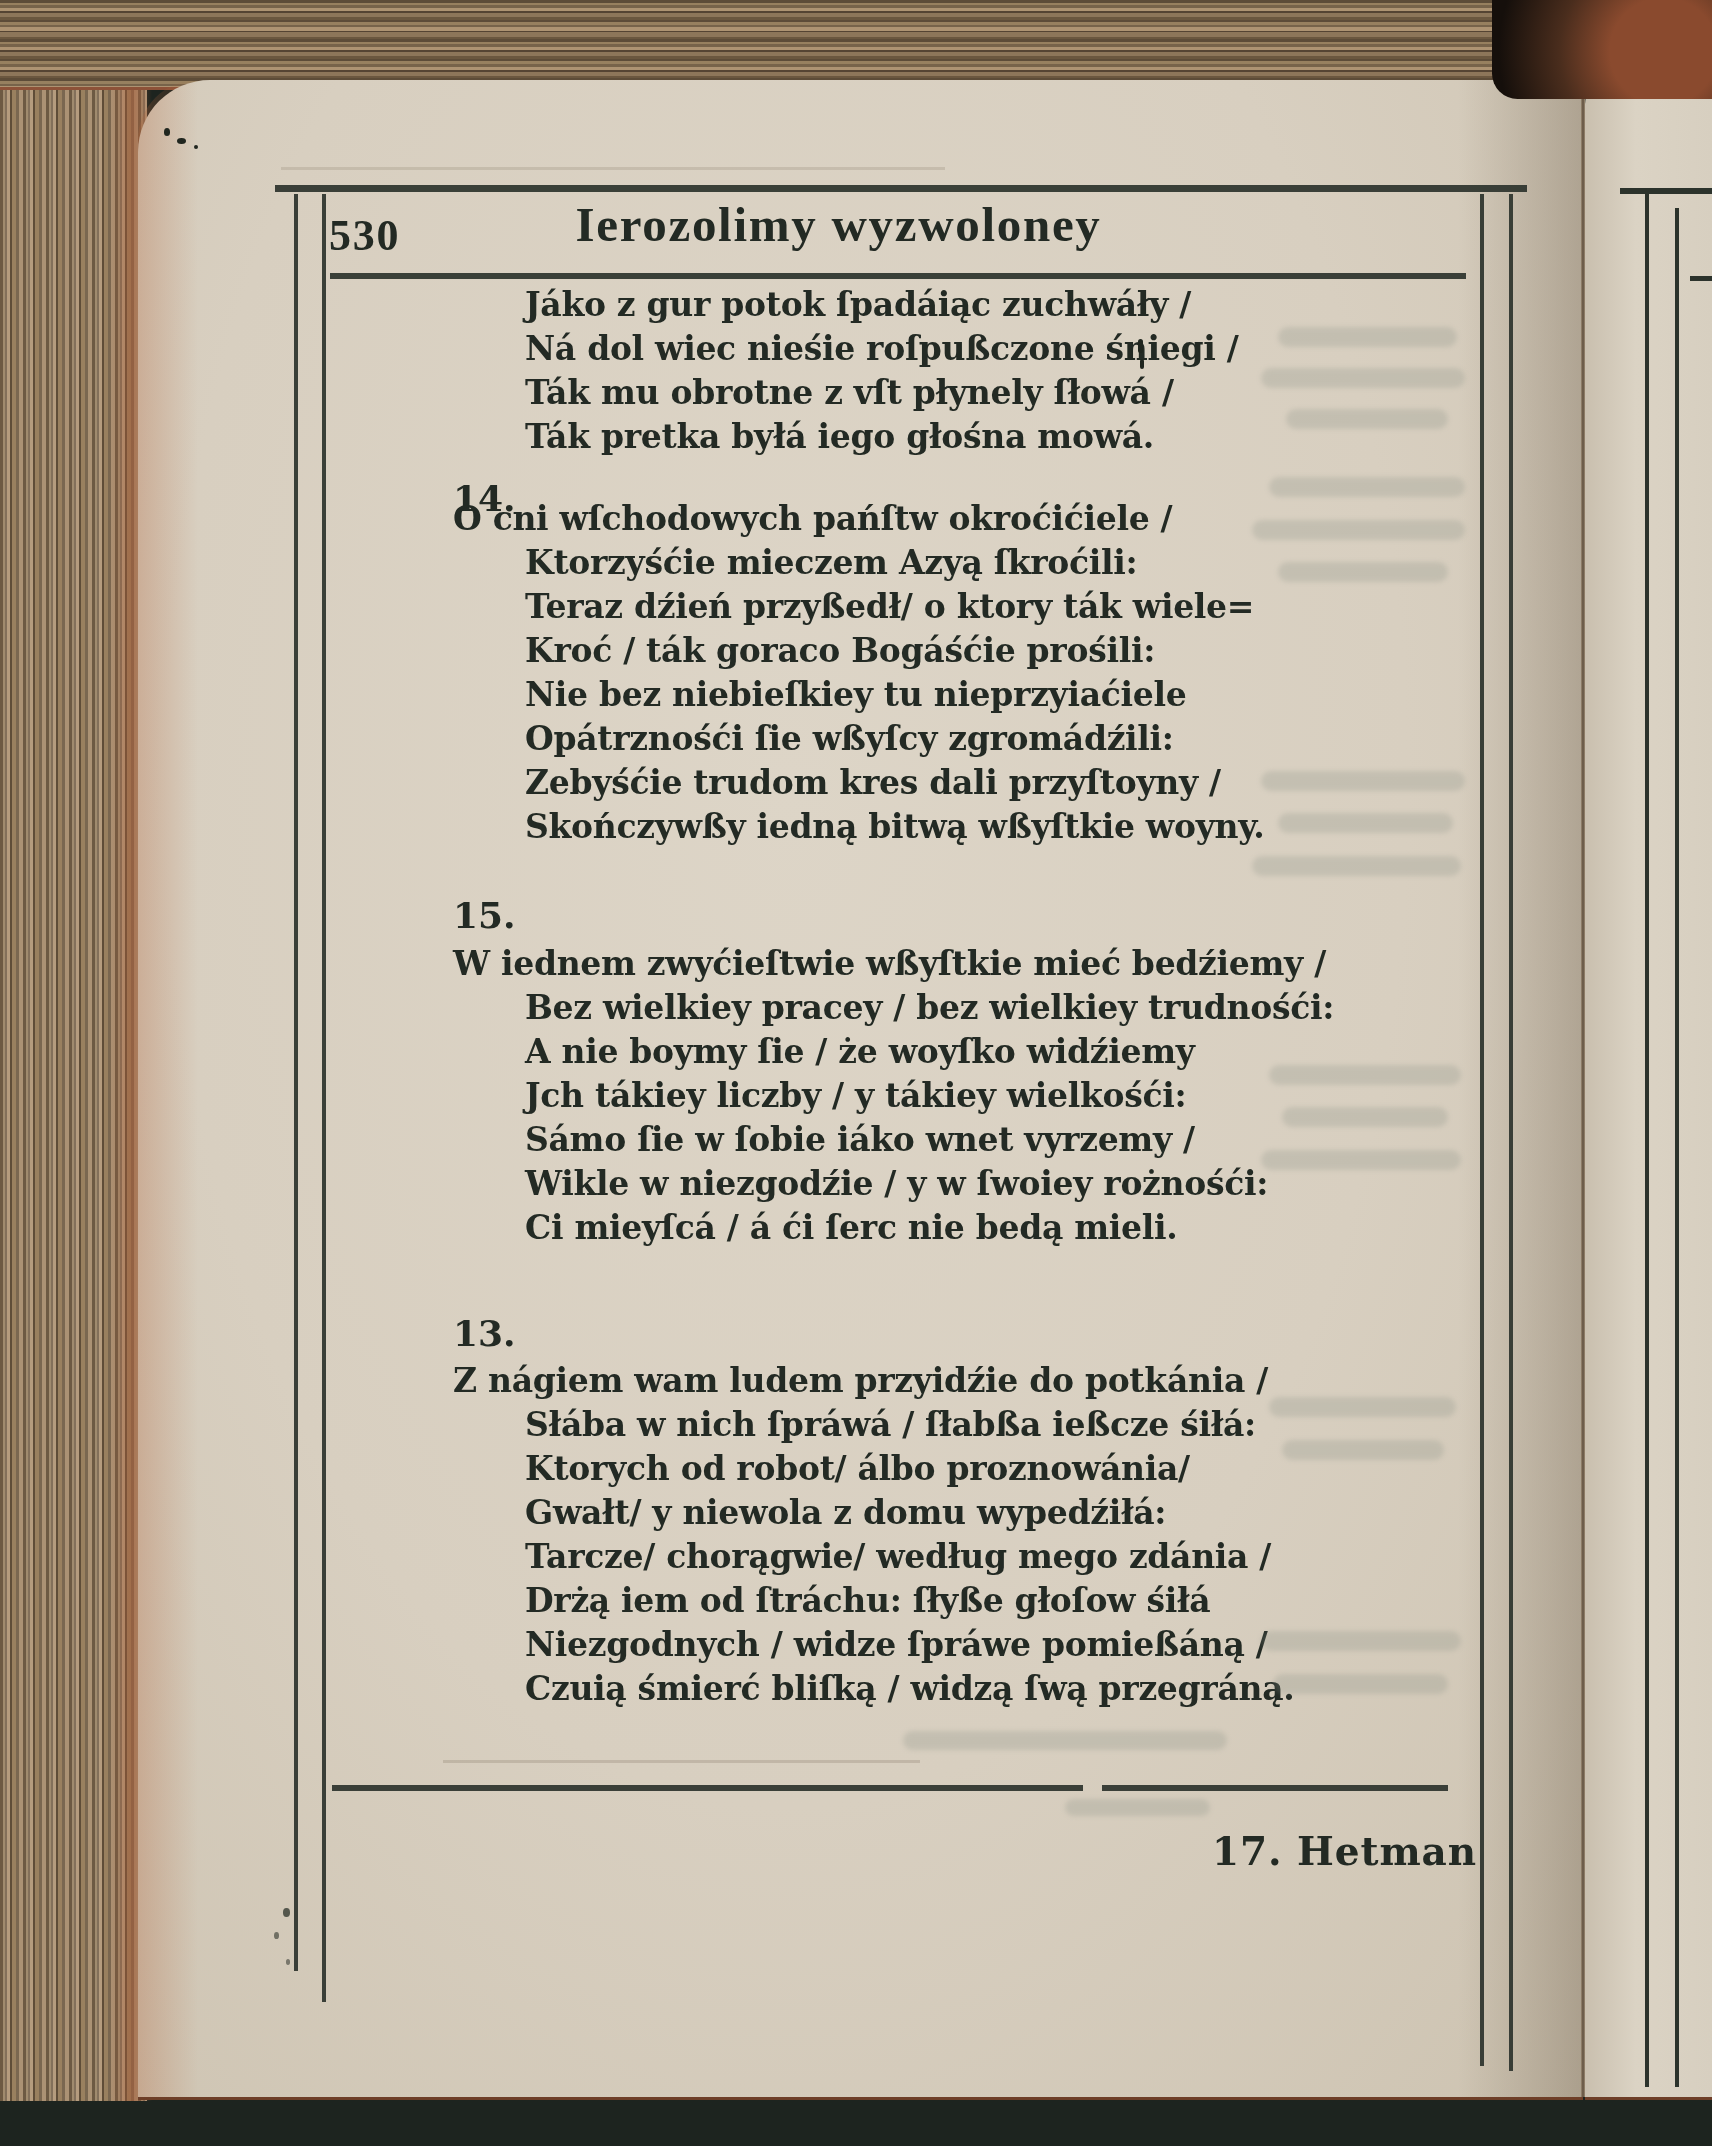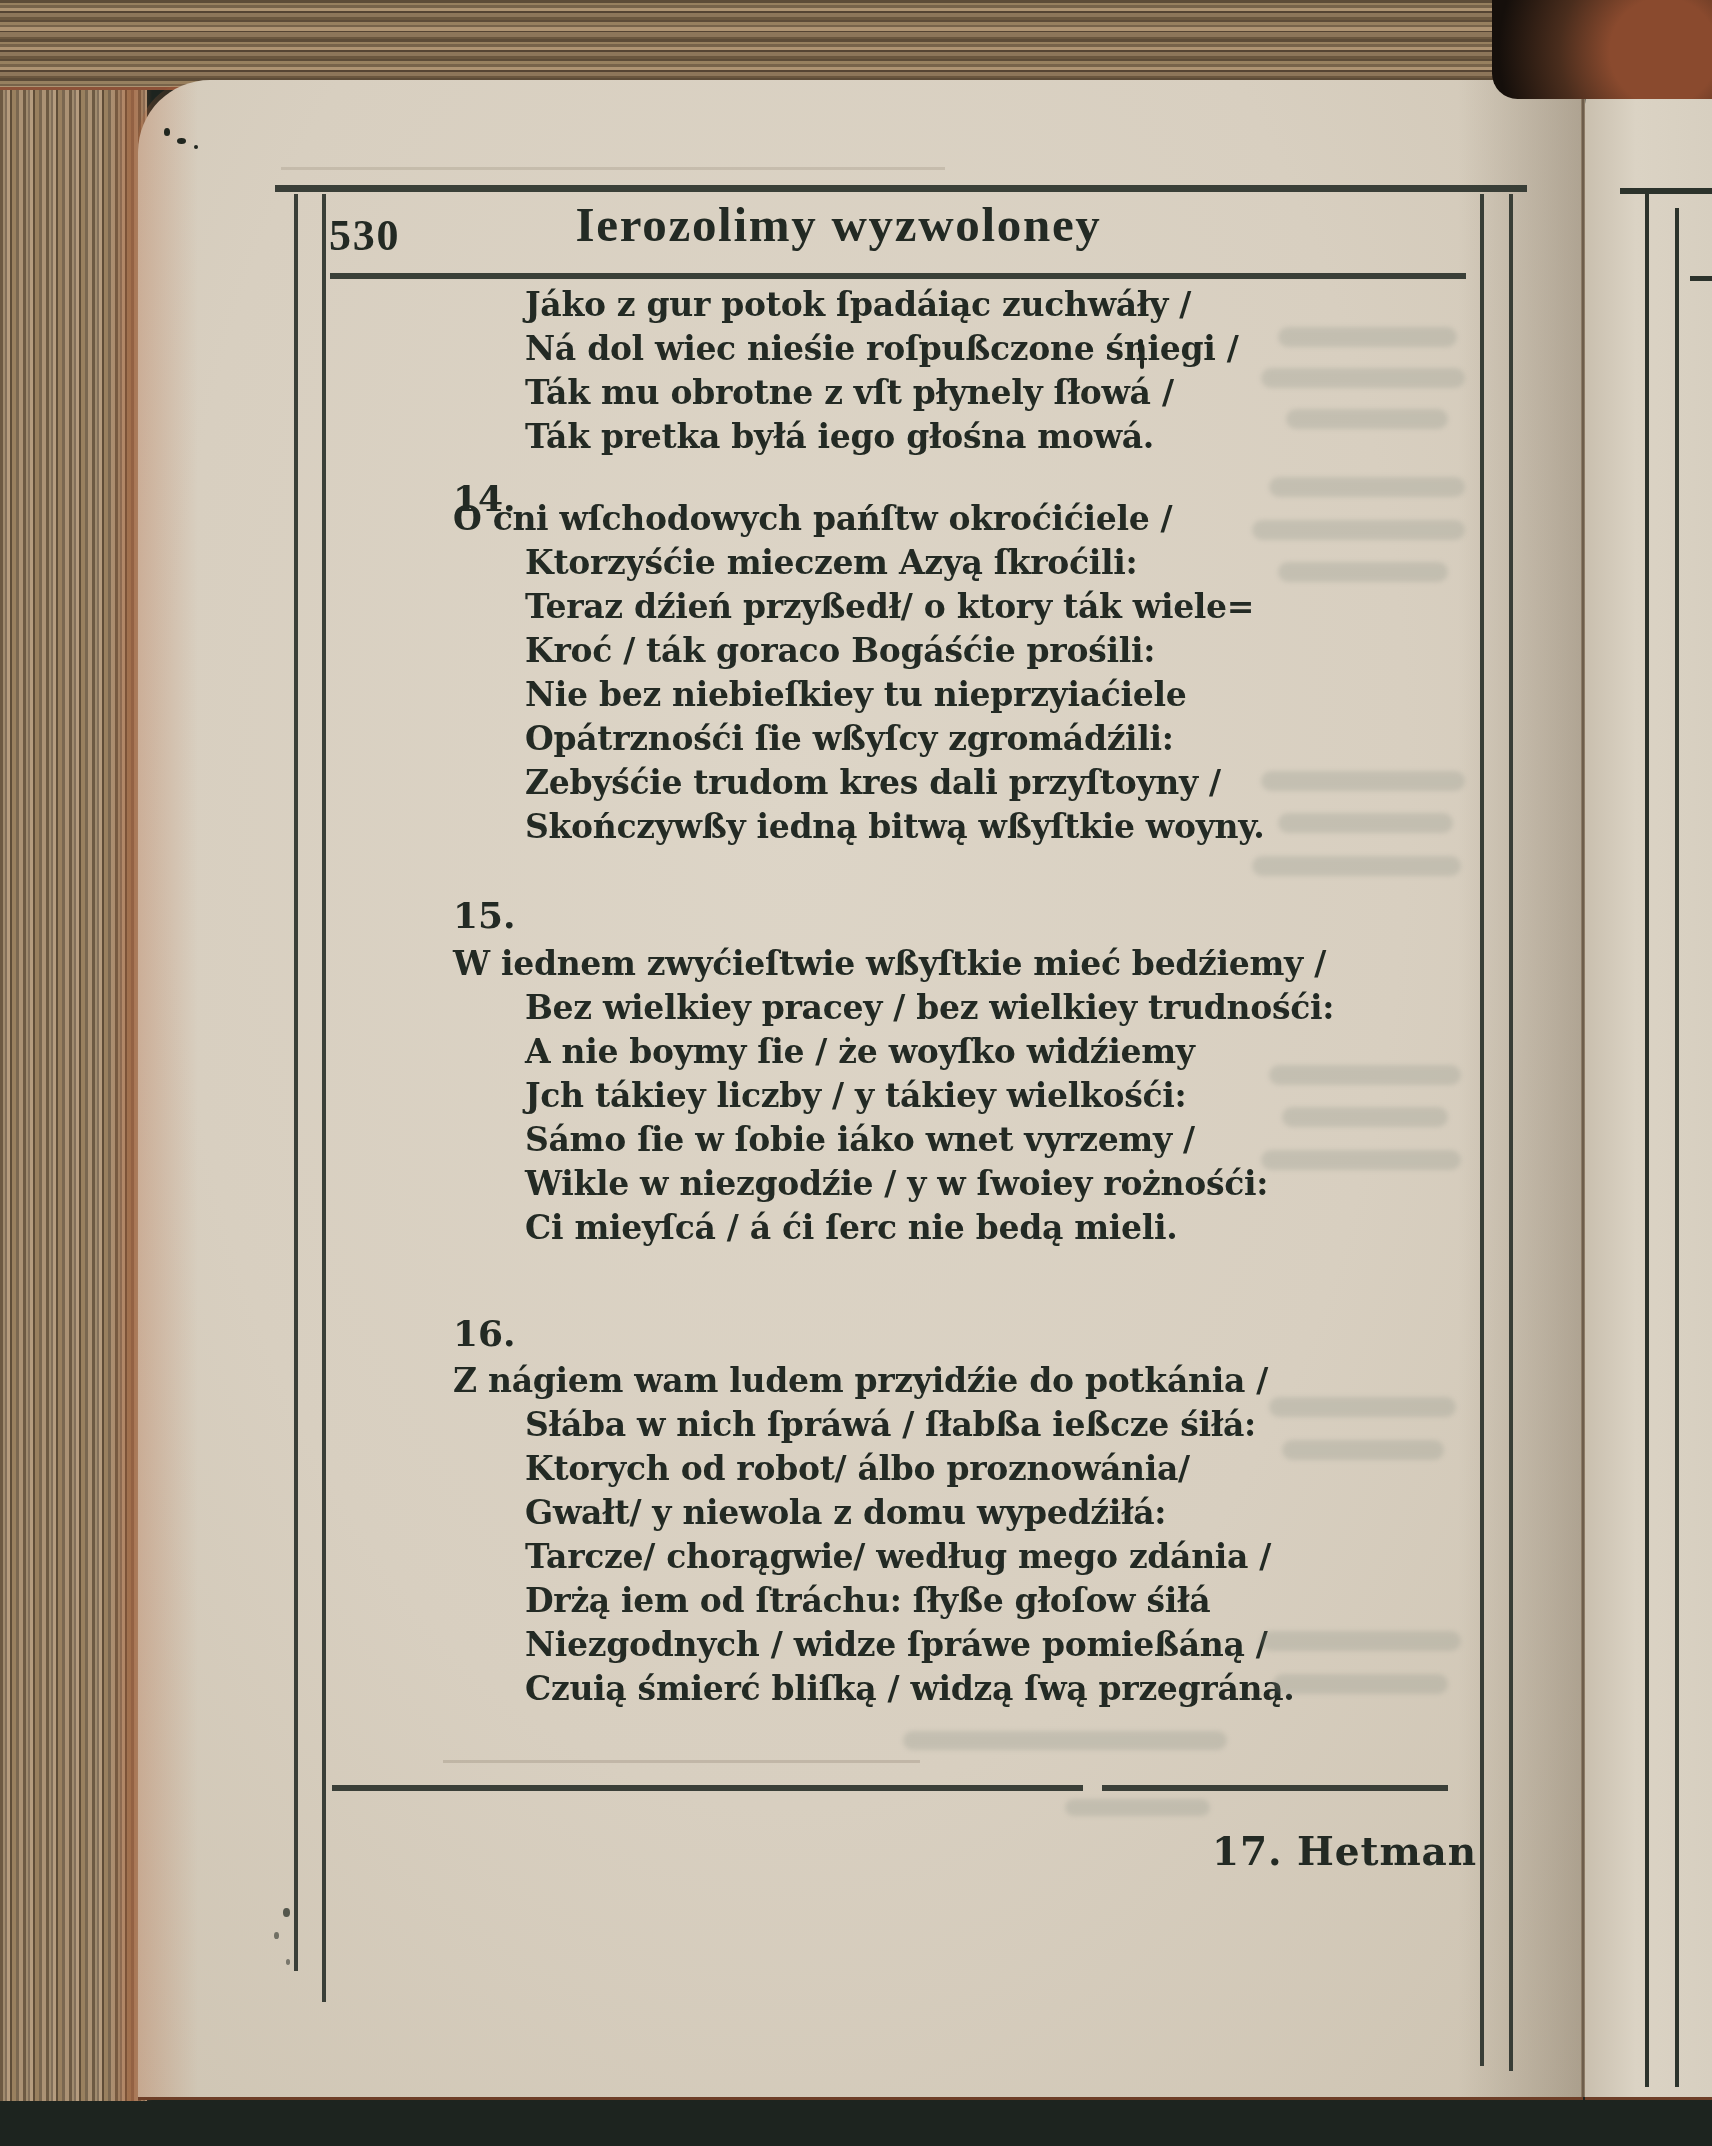--- a/index.html
+++ b/index.html
@@ -123,21 +123,21 @@
   <div class="abs stanza ink" style="left:509px;top:942px;">
     <div class="vline first">W iednem zwyćieſtwie wßyſtkie mieć bedźiemy /</div>
     <div class="vline">Bez wielkiey pracey / bez wielkiey trudnośći:</div>
     <div class="vline">A nie boymy ſie / że woyſko widźiemy</div>
     <div class="vline">Jch tákiey liczby / y tákiey wielkośći:</div>
     <div class="vline">Sámo ſie w ſobie iáko wnet vyrzemy /</div>
     <div class="vline">Wikle w niezgodźie / y w ſwoiey rożnośći:</div>
     <div class="vline">Ci mieyſcá / á ći ſerc nie bedą mieli.</div>
   </div>
 
-  <div class="abs stnum ink" style="left:453px;top:1312px;">16.</div>
+  <div class="abs stnum ink" style="left:453px;top:1312px;">13.</div>
   <div class="abs stanza ink" style="left:509px;top:1359px;">
     <div class="vline first">Z nágiem wam ludem przyidźie do potkánia /</div>
     <div class="vline">Słába w nich ſpráwá / ſłabßa ießcze śiłá:</div>
     <div class="vline">Ktorych od robot/ álbo proznowánia/</div>
     <div class="vline">Gwałt/ y niewola z domu wypedźiłá:</div>
     <div class="vline">Tarcze/ chorągwie/ według mego zdánia /</div>
     <div class="vline">Drżą iem od ſtráchu: ſłyße głoſow śiłá</div>
     <div class="vline">Niezgodnych / widze ſpráwe pomießáną /</div>
     <div class="vline">Czuią śmierć bliſką / widzą ſwą przegráną.</div>
   </div>

